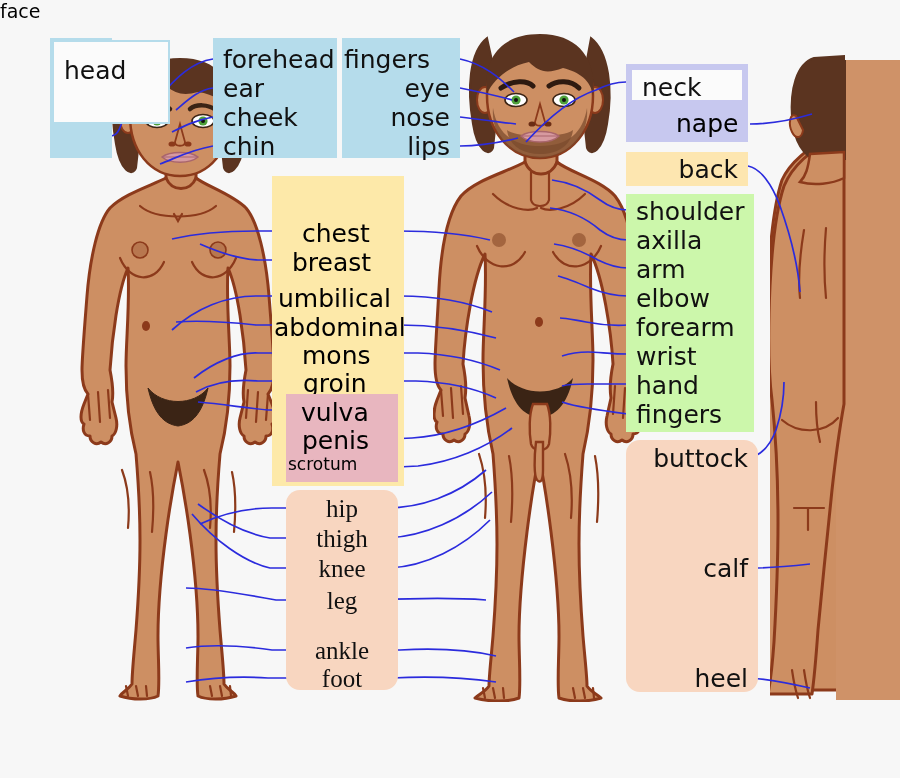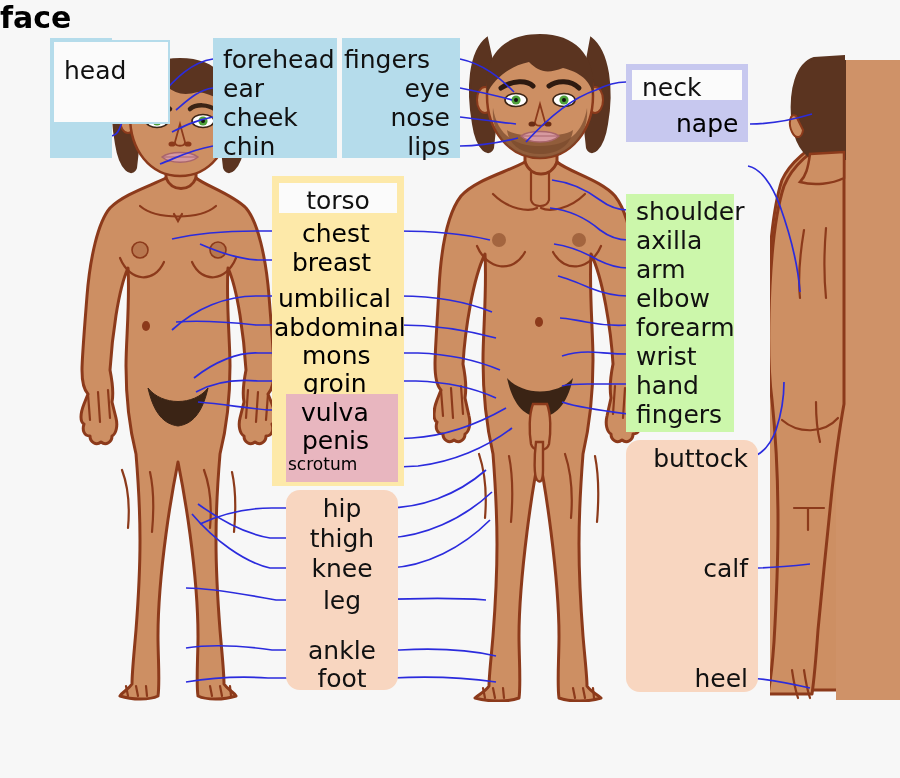--- a/index.html
+++ b/index.html
@@ -380,76 +380,76 @@
     </g>
   </svg>
 
   
 
   
   <div class="panel p-blue" style="left:50px;top:38px;width:62px;height:120px;"></div>
   <div class="panel boxed boxed-blue" style="left:52px;top:40px;width:118px;height:84px;">
     <span class="lbl l" style="top:16px;">head</span>
   </div>
-  <span class="lbl" style="left:52px;top:126px;font-size:30px;font-weight:bold;">face</span>
+  <span class="lbl" style="left:52px;top:126px;font-size:19px;">face</span>
 
   
   <div class="panel p-blue" style="left:213px;top:38px;width:124px;height:120px;">
     <span class="lbl l" style="top:9px;">forehead</span>
     <span class="lbl l" style="top:38px;">ear</span>
     <span class="lbl l" style="top:67px;">cheek</span>
     <span class="lbl l" style="top:96px;">chin</span>
   </div>
   <div class="divider" style="left:337px;top:38px;width:5px;height:120px;"></div>
   <div class="panel p-blue" style="left:342px;top:38px;width:118px;height:120px;">
     <span class="lbl l" style="top:9px;left:2px;">fingers</span>
     <span class="lbl r" style="top:38px;">eye</span>
     <span class="lbl r" style="top:67px;">nose</span>
     <span class="lbl r" style="top:96px;">lips</span>
   </div>
 
   
   <div class="panel p-yellow" style="left:272px;top:176px;width:132px;height:310px;"></div>
-  <div class="panel boxed boxed-yellow" style="left:277px;top:181px;width:122px;height:34px;">
-    <span class="lbl c" style="top:5px;">torso</span>
-  </div>
   <span class="lbl" style="position:absolute;left:302px;top:219px;font-size:25px;">chest</span>
   <span class="lbl" style="position:absolute;left:292px;top:248px;font-size:25px;">breast</span>
   <span class="lbl" style="position:absolute;left:274px;top:313px;font-size:25px;">abdominal</span>
   <span class="lbl" style="position:absolute;left:278px;top:284px;font-size:25px;">umbilical</span>
   <span class="lbl" style="position:absolute;left:302px;top:341px;font-size:25px;">mons</span>
   <span class="lbl" style="position:absolute;left:303px;top:369px;font-size:25px;">groin</span>
 
   
   <div class="panel p-pink" style="left:286px;top:394px;width:112px;height:88px;"></div>
   <span class="lbl" style="position:absolute;left:301px;top:398px;font-size:25px;">vulva</span>
   <span class="lbl" style="position:absolute;left:302px;top:426px;font-size:25px;">penis</span>
   <span class="lbl" style="position:absolute;left:288px;top:454px;font-size:17px;">scrotum</span>
 
   
-  <div class="panel p-peach" style="left:286px;top:490px;width:112px;height:200px;">
+  <div class="panel p-peach" style="left:286px;top:490px;width:112px;height:200px;font-family:Liberation Serif, serif;">
     <span class="lbl c" style="top:6px;">hip</span>
     <span class="lbl c" style="top:36px;">thigh</span>
     <span class="lbl c" style="top:66px;">knee</span>
     <span class="lbl c" style="top:98px;">leg</span>
     <span class="lbl c" style="top:148px;">ankle</span>
     <span class="lbl c" style="top:176px;">foot</span>
   </div>
 
   
   <div class="panel p-lav" style="left:626px;top:64px;width:122px;height:78px;"></div>
   <div class="panel boxed boxed-lav" style="left:630px;top:68px;width:114px;height:34px;">
     <span class="lbl l" style="top:5px;">neck</span>
   </div>
   <span class="lbl" style="position:absolute;left:676px;top:109px;font-size:25px;">nape</span>
 
   
-
-  
-  <div class="panel p-green" style="left:626px;top:194px;width:108px;height:238px;">
+  <div class="panel p-yellow2" style="left:626px;top:152px;width:122px;height:34px;">
+    <span class="lbl r" style="top:5px;">back</span>
+  </div>
+
+  
+  <div class="panel p-green" style="left:626px;top:194px;width:128px;height:238px;">
     <span class="lbl l" style="top:5px;">shoulder</span>
     <span class="lbl l" style="top:34px;">axilla</span>
     <span class="lbl l" style="top:63px;">arm</span>
     <span class="lbl l" style="top:92px;">elbow</span>
     <span class="lbl l" style="top:121px;">forearm</span>
     <span class="lbl l" style="top:150px;">wrist</span>
     <span class="lbl l" style="top:179px;">hand</span>
     <span class="lbl l" style="top:208px;">fingers</span>
   </div>
 

